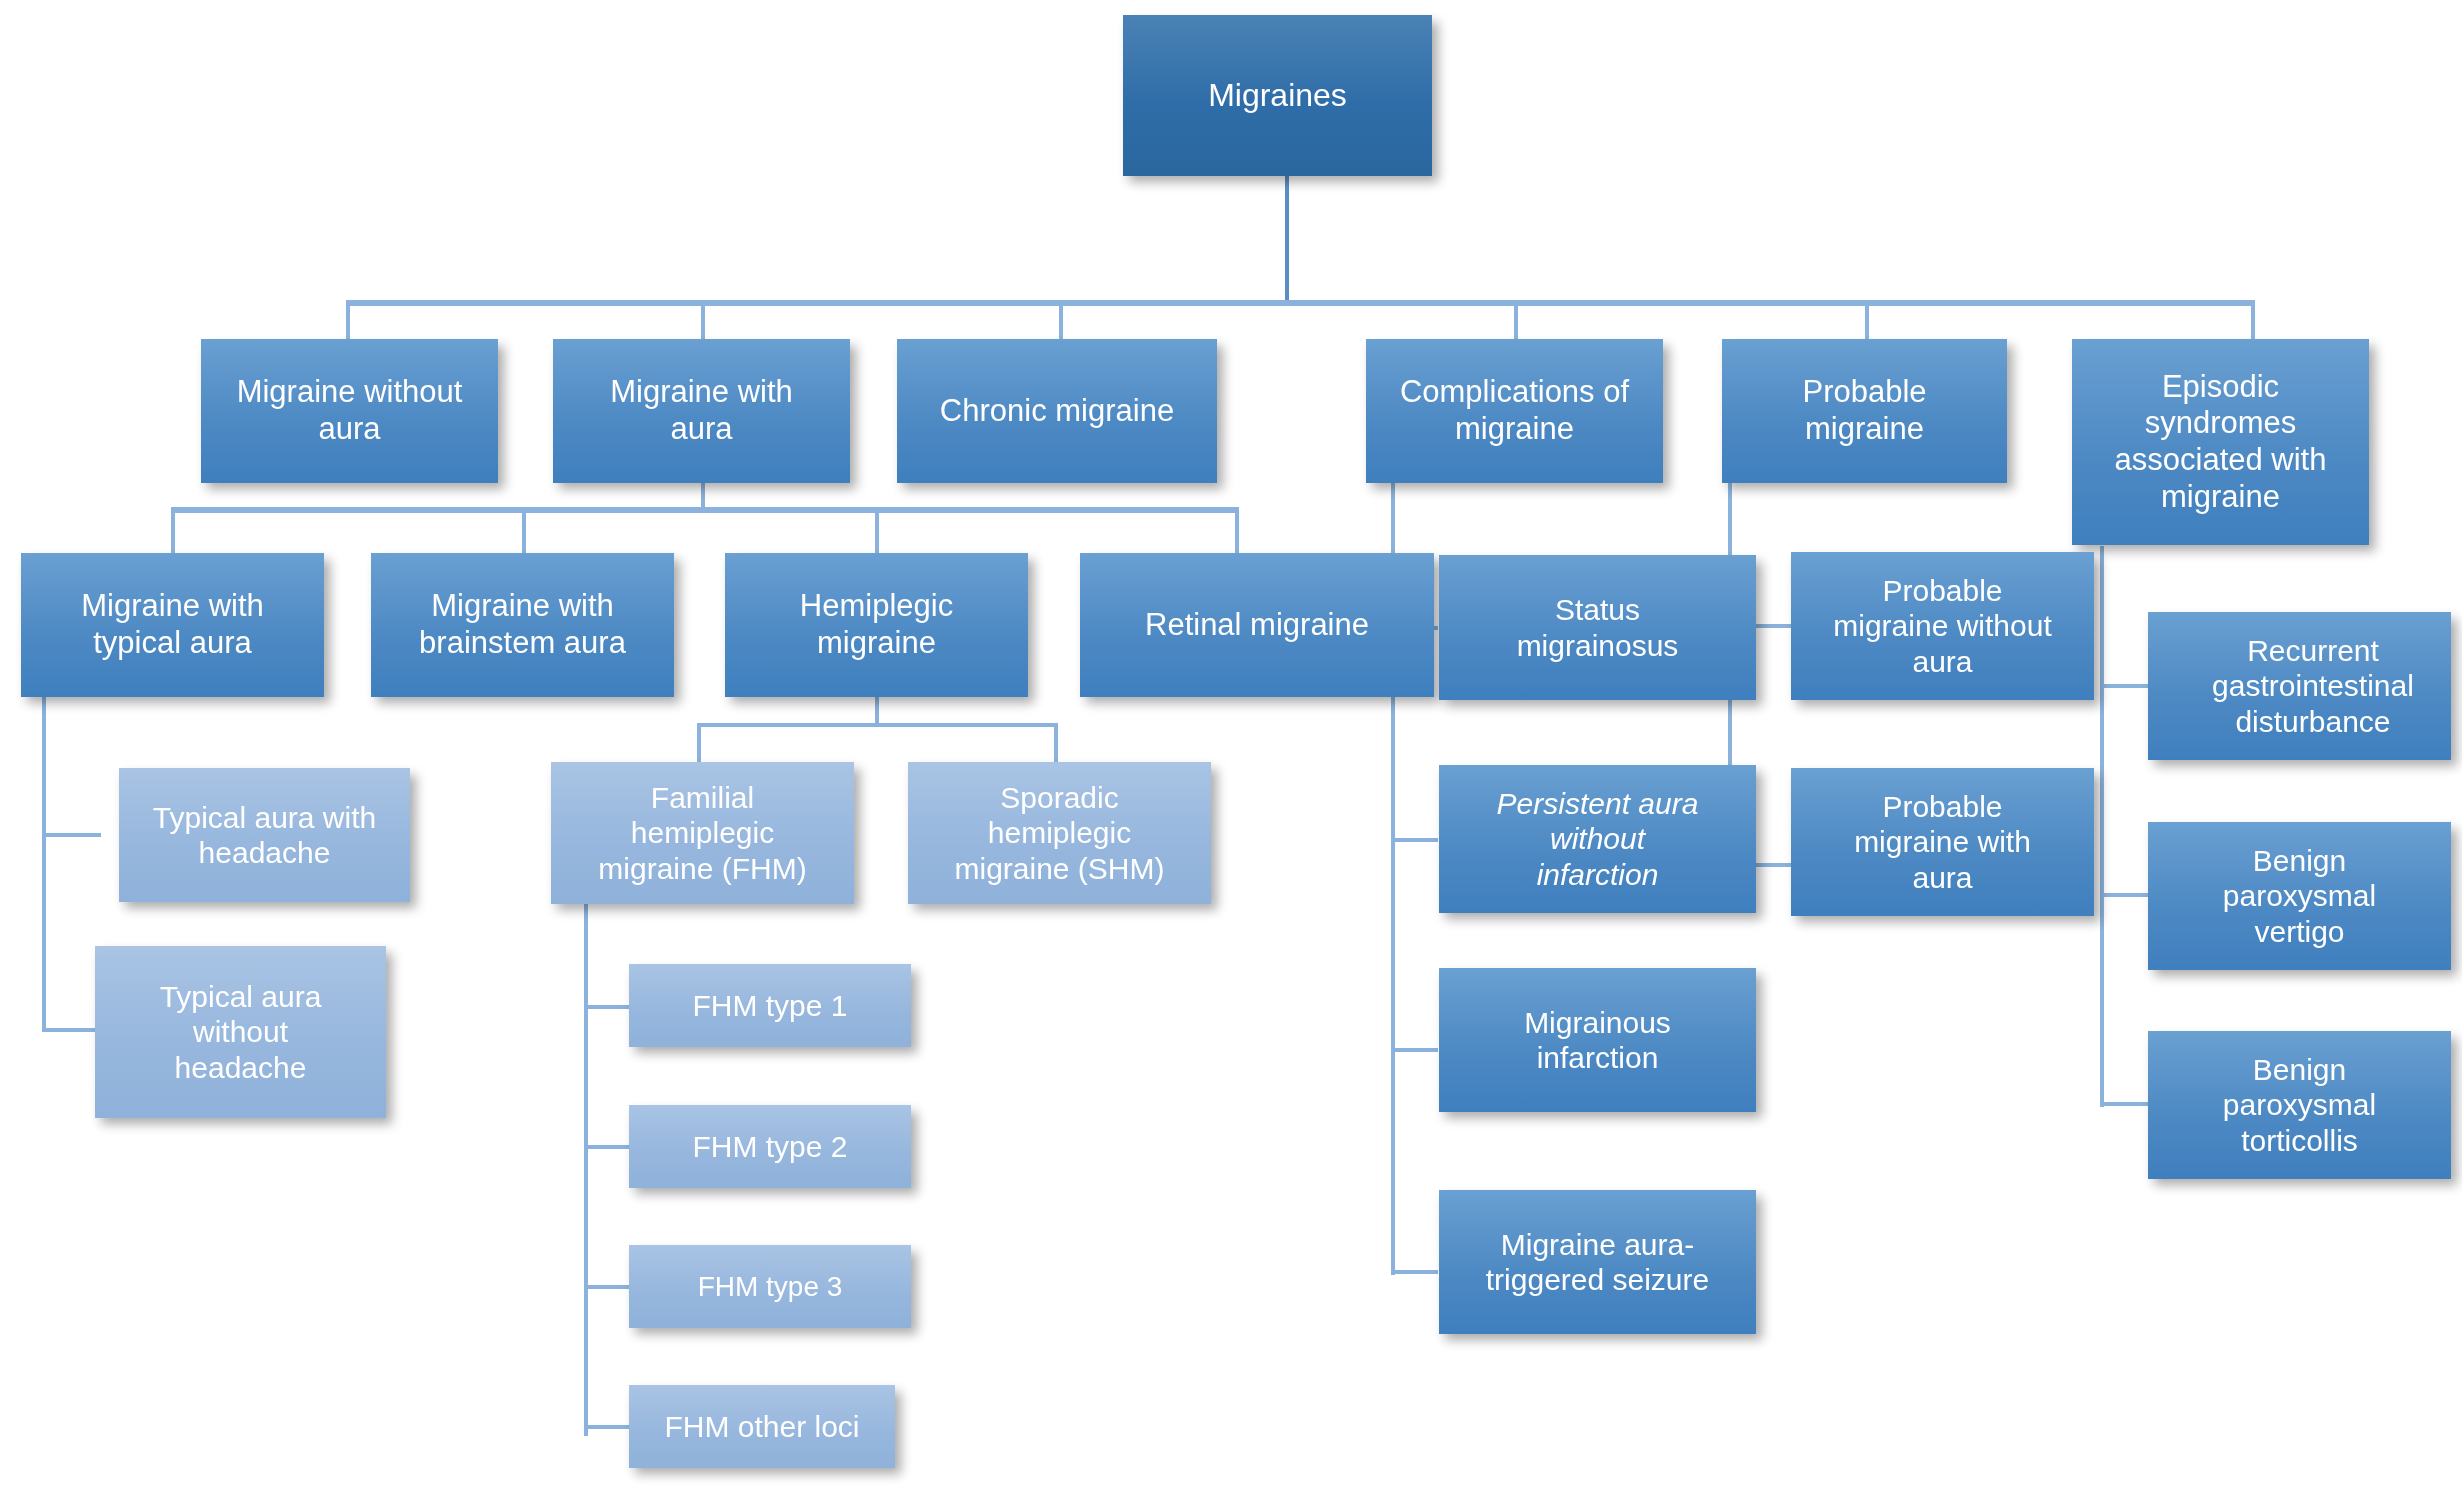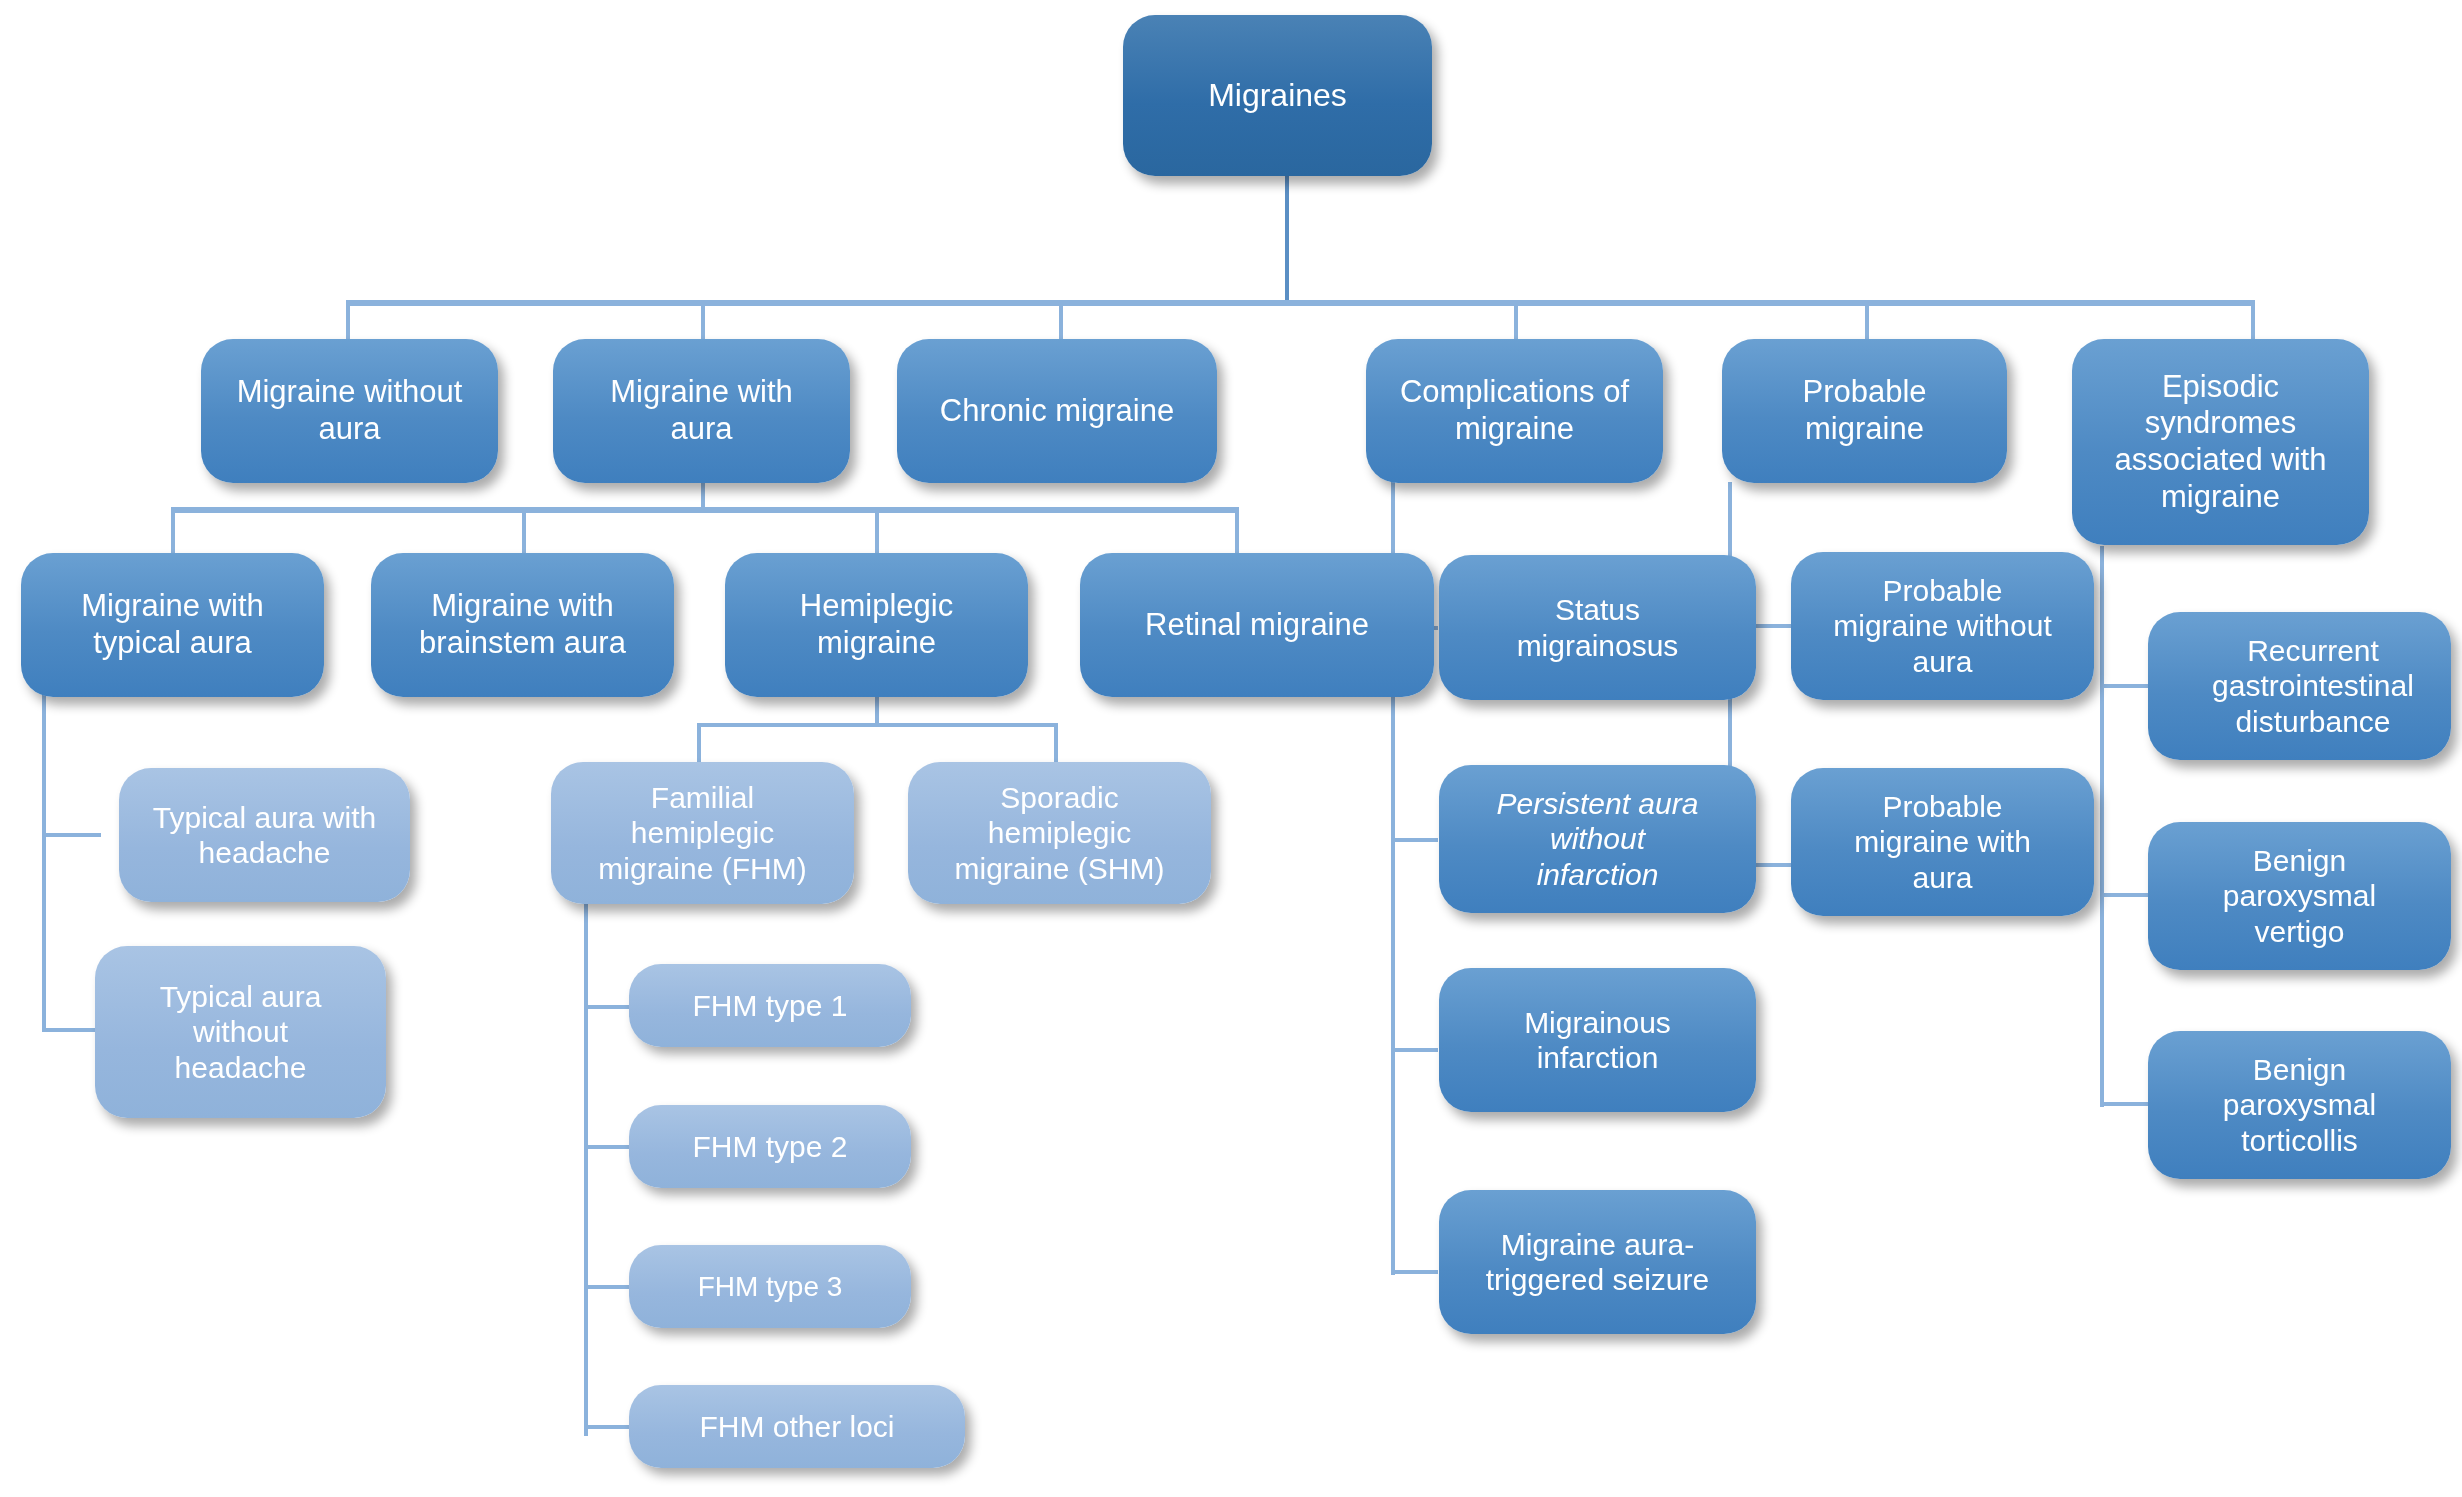--- a/index.html
+++ b/index.html
@@ -22,21 +22,20 @@
     display: flex;
     align-items: center;
     justify-content: center;
     text-align: center;
     color: #ffffff;
     line-height: 1.18;
     padding: 2.4px 6px;
     box-shadow: 6px 7.1px 10.7px rgba(0,0,0,0.33);
     z-index: 5;
     white-space: pre-line;
-    border-radius: 32px;
   }
   
   .lvl-root {
     background: linear-gradient(to bottom, #4a82b5 0%, #2f6da8 55%, #2a679f 100%);
   }
   
   .lvl-mid {
     background: linear-gradient(to bottom, #6aa0d2 0%, #4e8ac4 55%, #3f7fbe 100%);
   }
   
@@ -138,21 +137,21 @@
   <div class="node lvl-light" style="left:551px; top:762px; width:303px; height:142px; font-size:30px;">Familial
 hemiplegic
 migraine (FHM)</div>
   <div class="node lvl-light" style="left:908px; top:762px; width:303px; height:142px; font-size:30px;">Sporadic
 hemiplegic
 migraine (SHM)</div>
 
   <div class="node lvl-light" style="left:629px; top:964px; width:282px; height:83px; font-size:30px;">FHM type 1</div>
   <div class="node lvl-light" style="left:629px; top:1105px; width:282px; height:83px; font-size:30px;">FHM type 2</div>
   <div class="node lvl-light" style="left:629px; top:1245px; width:282px; height:83px; font-size:28px;">FHM type 3</div>
-  <div class="node lvl-light" style="left:629px; top:1385px; width:336px; height:83px; font-size:30px;">FHM  other loci</div>
+  <div class="node lvl-light" style="left:629px; top:1385px; width:266px; height:83px; font-size:30px;">FHM  other loci</div>
 
   <div class="node lvl-mid" style="left:1439px; top:555px; width:317px; height:145px; font-size:30px;">Status
 migrainosus</div>
   <div class="node lvl-mid" style="left:1439px; top:765px; width:317px; height:148px; font-size:30px;font-style:italic;">Persistent aura
 without
 infarction</div>
   <div class="node lvl-mid" style="left:1439px; top:968px; width:317px; height:144px; font-size:30px;">Migrainous
 infarction</div>
   <div class="node lvl-mid" style="left:1439px; top:1190px; width:317px; height:144px; font-size:30px;">Migraine aura-
 triggered seizure</div>

